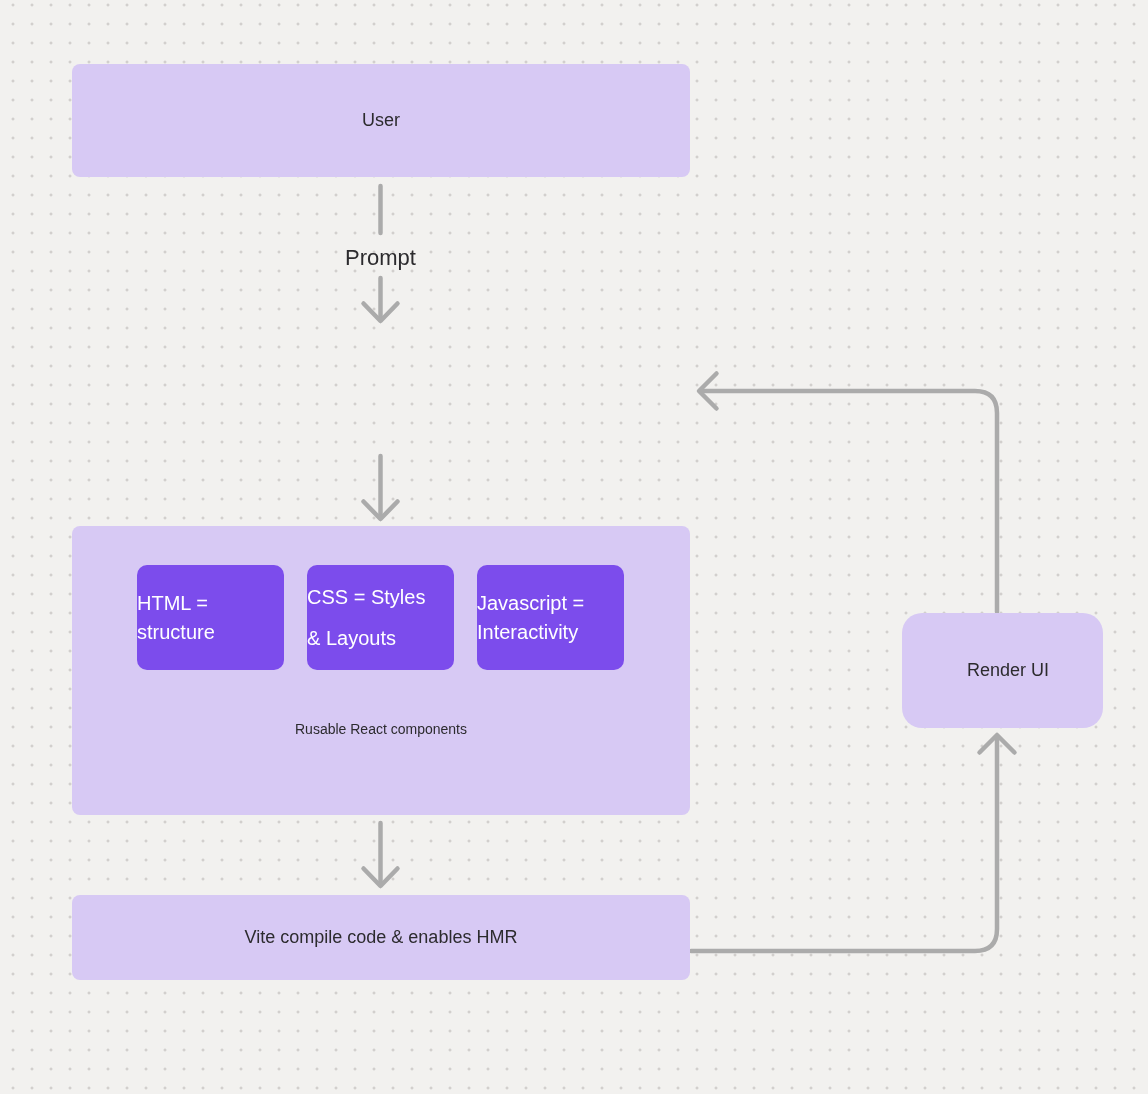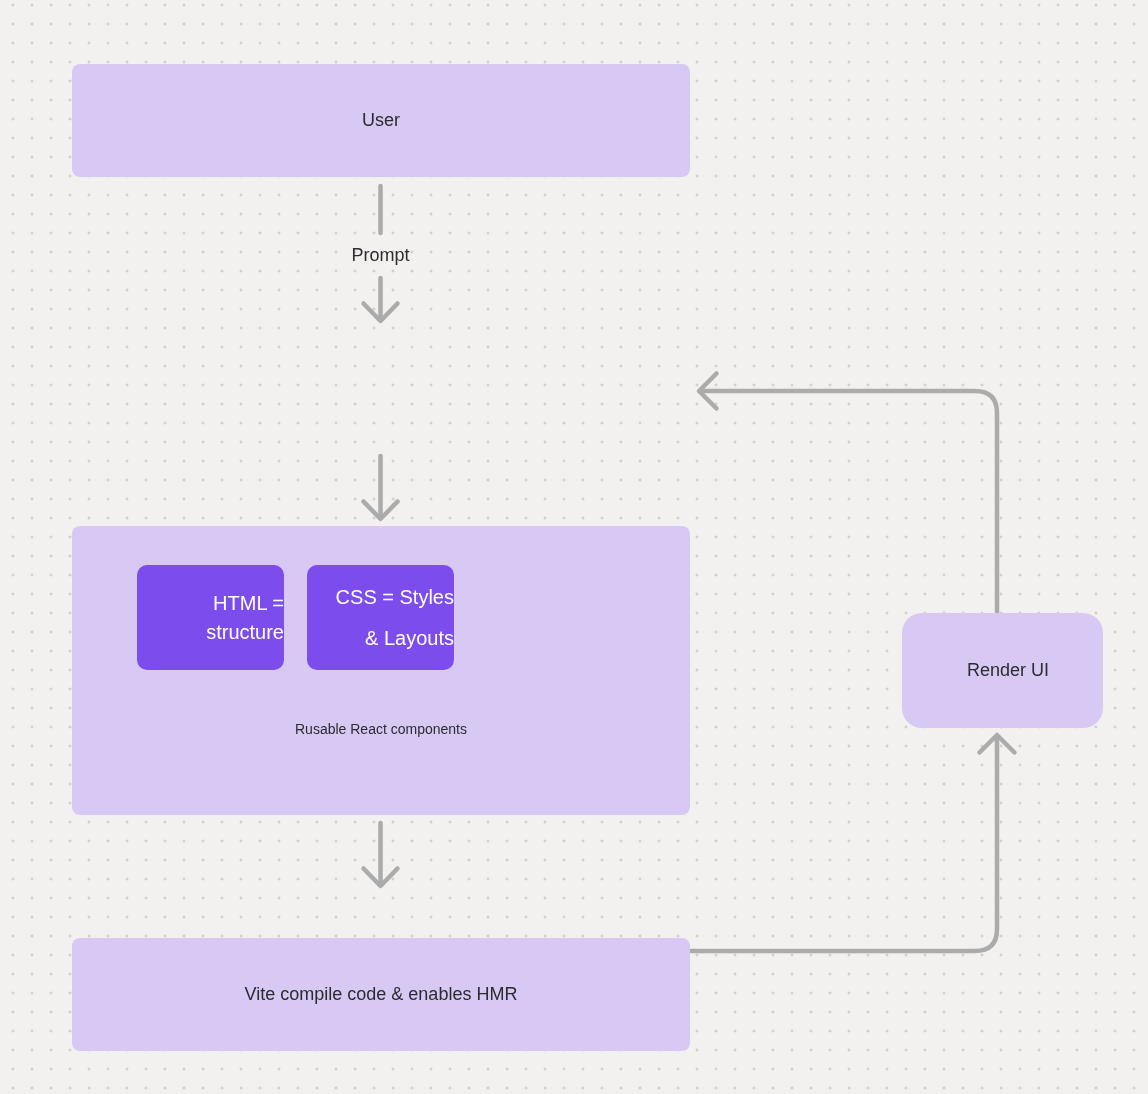--- a/index.html
+++ b/index.html
@@ -24,33 +24,33 @@
     display: flex;
     align-items: center;
     justify-content: center;
     color: #2c2b2e;
     font-size: 18px;
     text-align: center;
   }
   .node-user          { left: 72px;  top: 64px;  width: 618px; height: 113px; }
   .node-webapp        { left: 72px;  top: 333px; width: 618px; height: 116px; }
   .node-container     { left: 72px;  top: 526px; width: 618px; height: 289px; }
-  .node-vite          { left: 72px;  top: 938px; width: 618px; height: 113px; }
+  .node-vite          { left: 72px;  top: 895px; width: 618px; height: 85px; }
   .node-render        { left: 902px; top: 613px; width: 190px; height: 115px; border-radius: 20px; padding-left: 11px; }
 
   .card {
     position: absolute;
     top: 39px;
     width: 147px;
     height: 105px;
     background: #7c4cec;
     border-radius: 10px;
     display: flex;
     flex-direction: column;
-    align-items: flex-end;
+    align-items: flex-start;
     justify-content: center;
     color: #ffffff;
     font-size: 20px;
     line-height: 29px;
     text-align: center;
   }
   .card-1 { left: 65px; }
   .card-2 { left: 235px; gap: 12px; }
   .card-3 { left: 405px; }
 
@@ -66,21 +66,21 @@
     font-size: 14px;
   }
 
   .edge-label {
     position: absolute;
     left: 310px;
     top: 245px;
     width: 141px;
     text-align: center;
     color: #2c2b2e;
-    font-size: 18px;
+    font-size: 22px;
   }
 
   svg.arrows {
     position: absolute;
     left: 0;
     top: 0;
     pointer-events: none;
   }
   svg.arrows path {
     fill: none;
@@ -133,20 +133,24 @@
 
   <div class="node node-container">
     <div class="card card-1">
       <span>HTML =</span>
       <span>structure</span>
     </div>
     <div class="card card-2">
       <span>CSS = Styles</span>
       <span>&amp; Layouts</span>
     </div>
+    <div class="card card-3">
+      <span>Javascript =</span>
+      <span>Interactivity</span>
+    </div>
     <div class="container-label">Rusable React components</div>
   </div>
 
   <div class="node node-vite">
     <span>Vite compile code &amp; enables HMR</span>
   </div>
 
   <div class="node node-render">
     <span>Render UI</span>
   </div>

